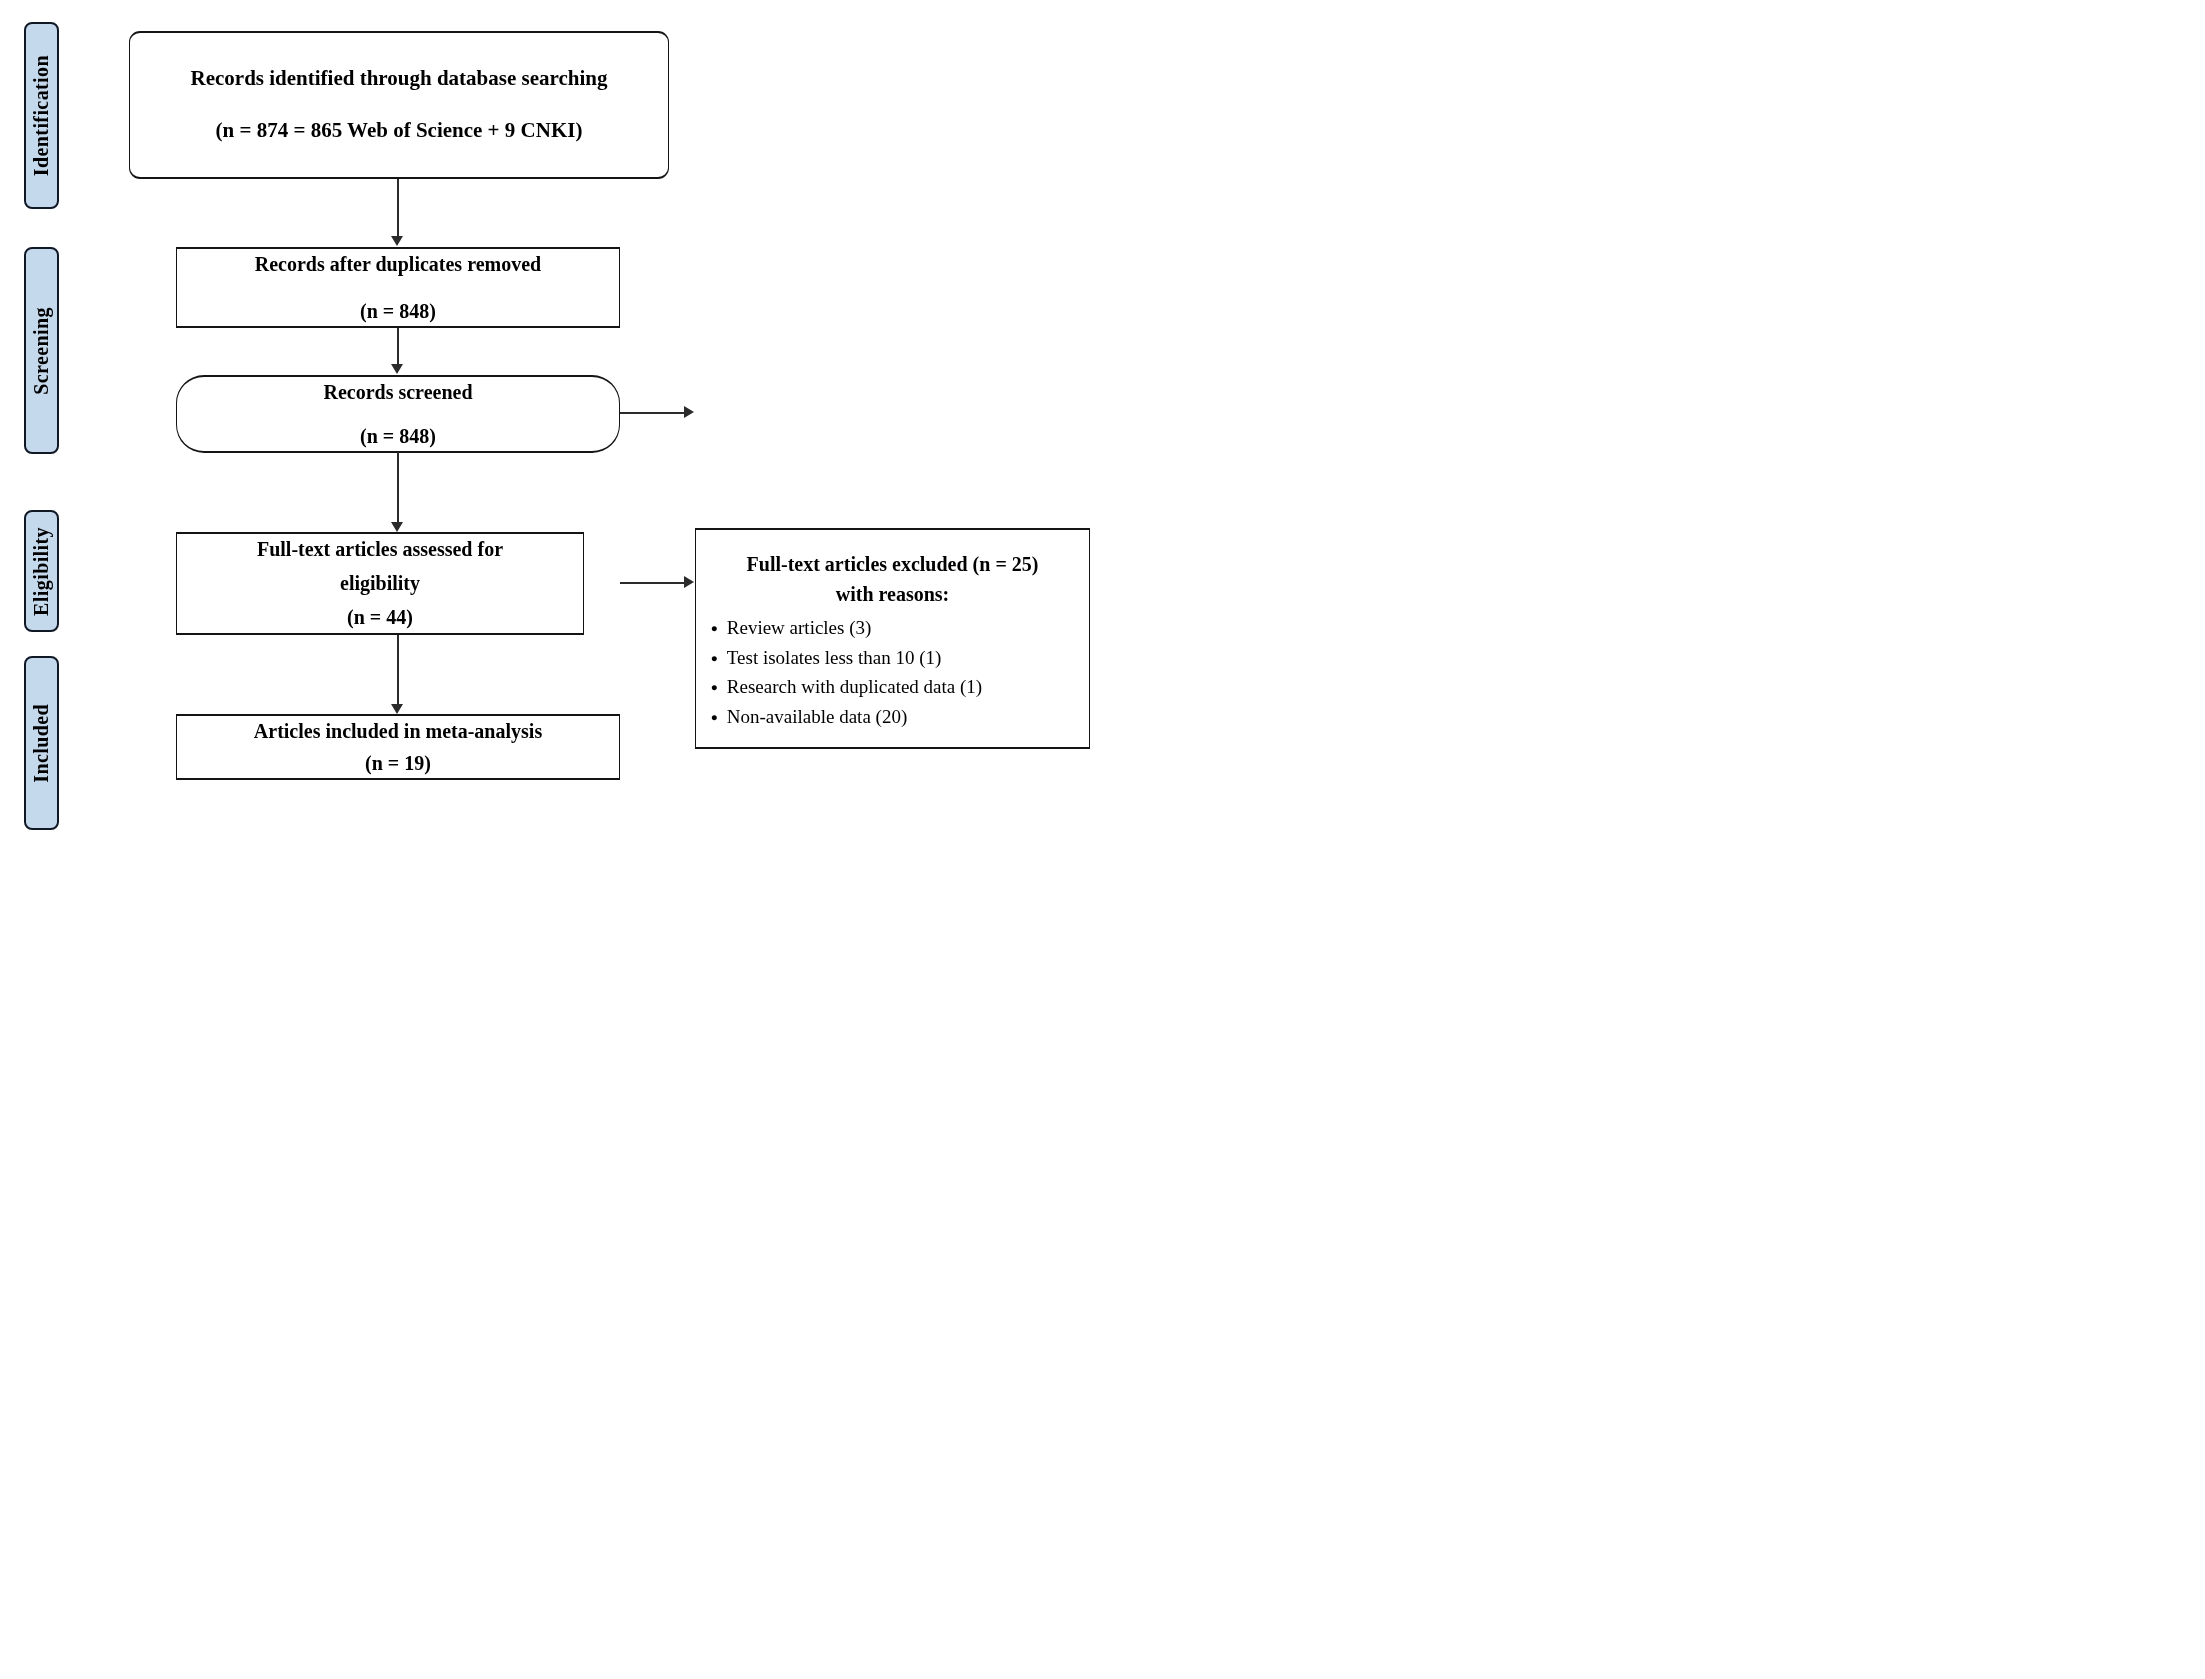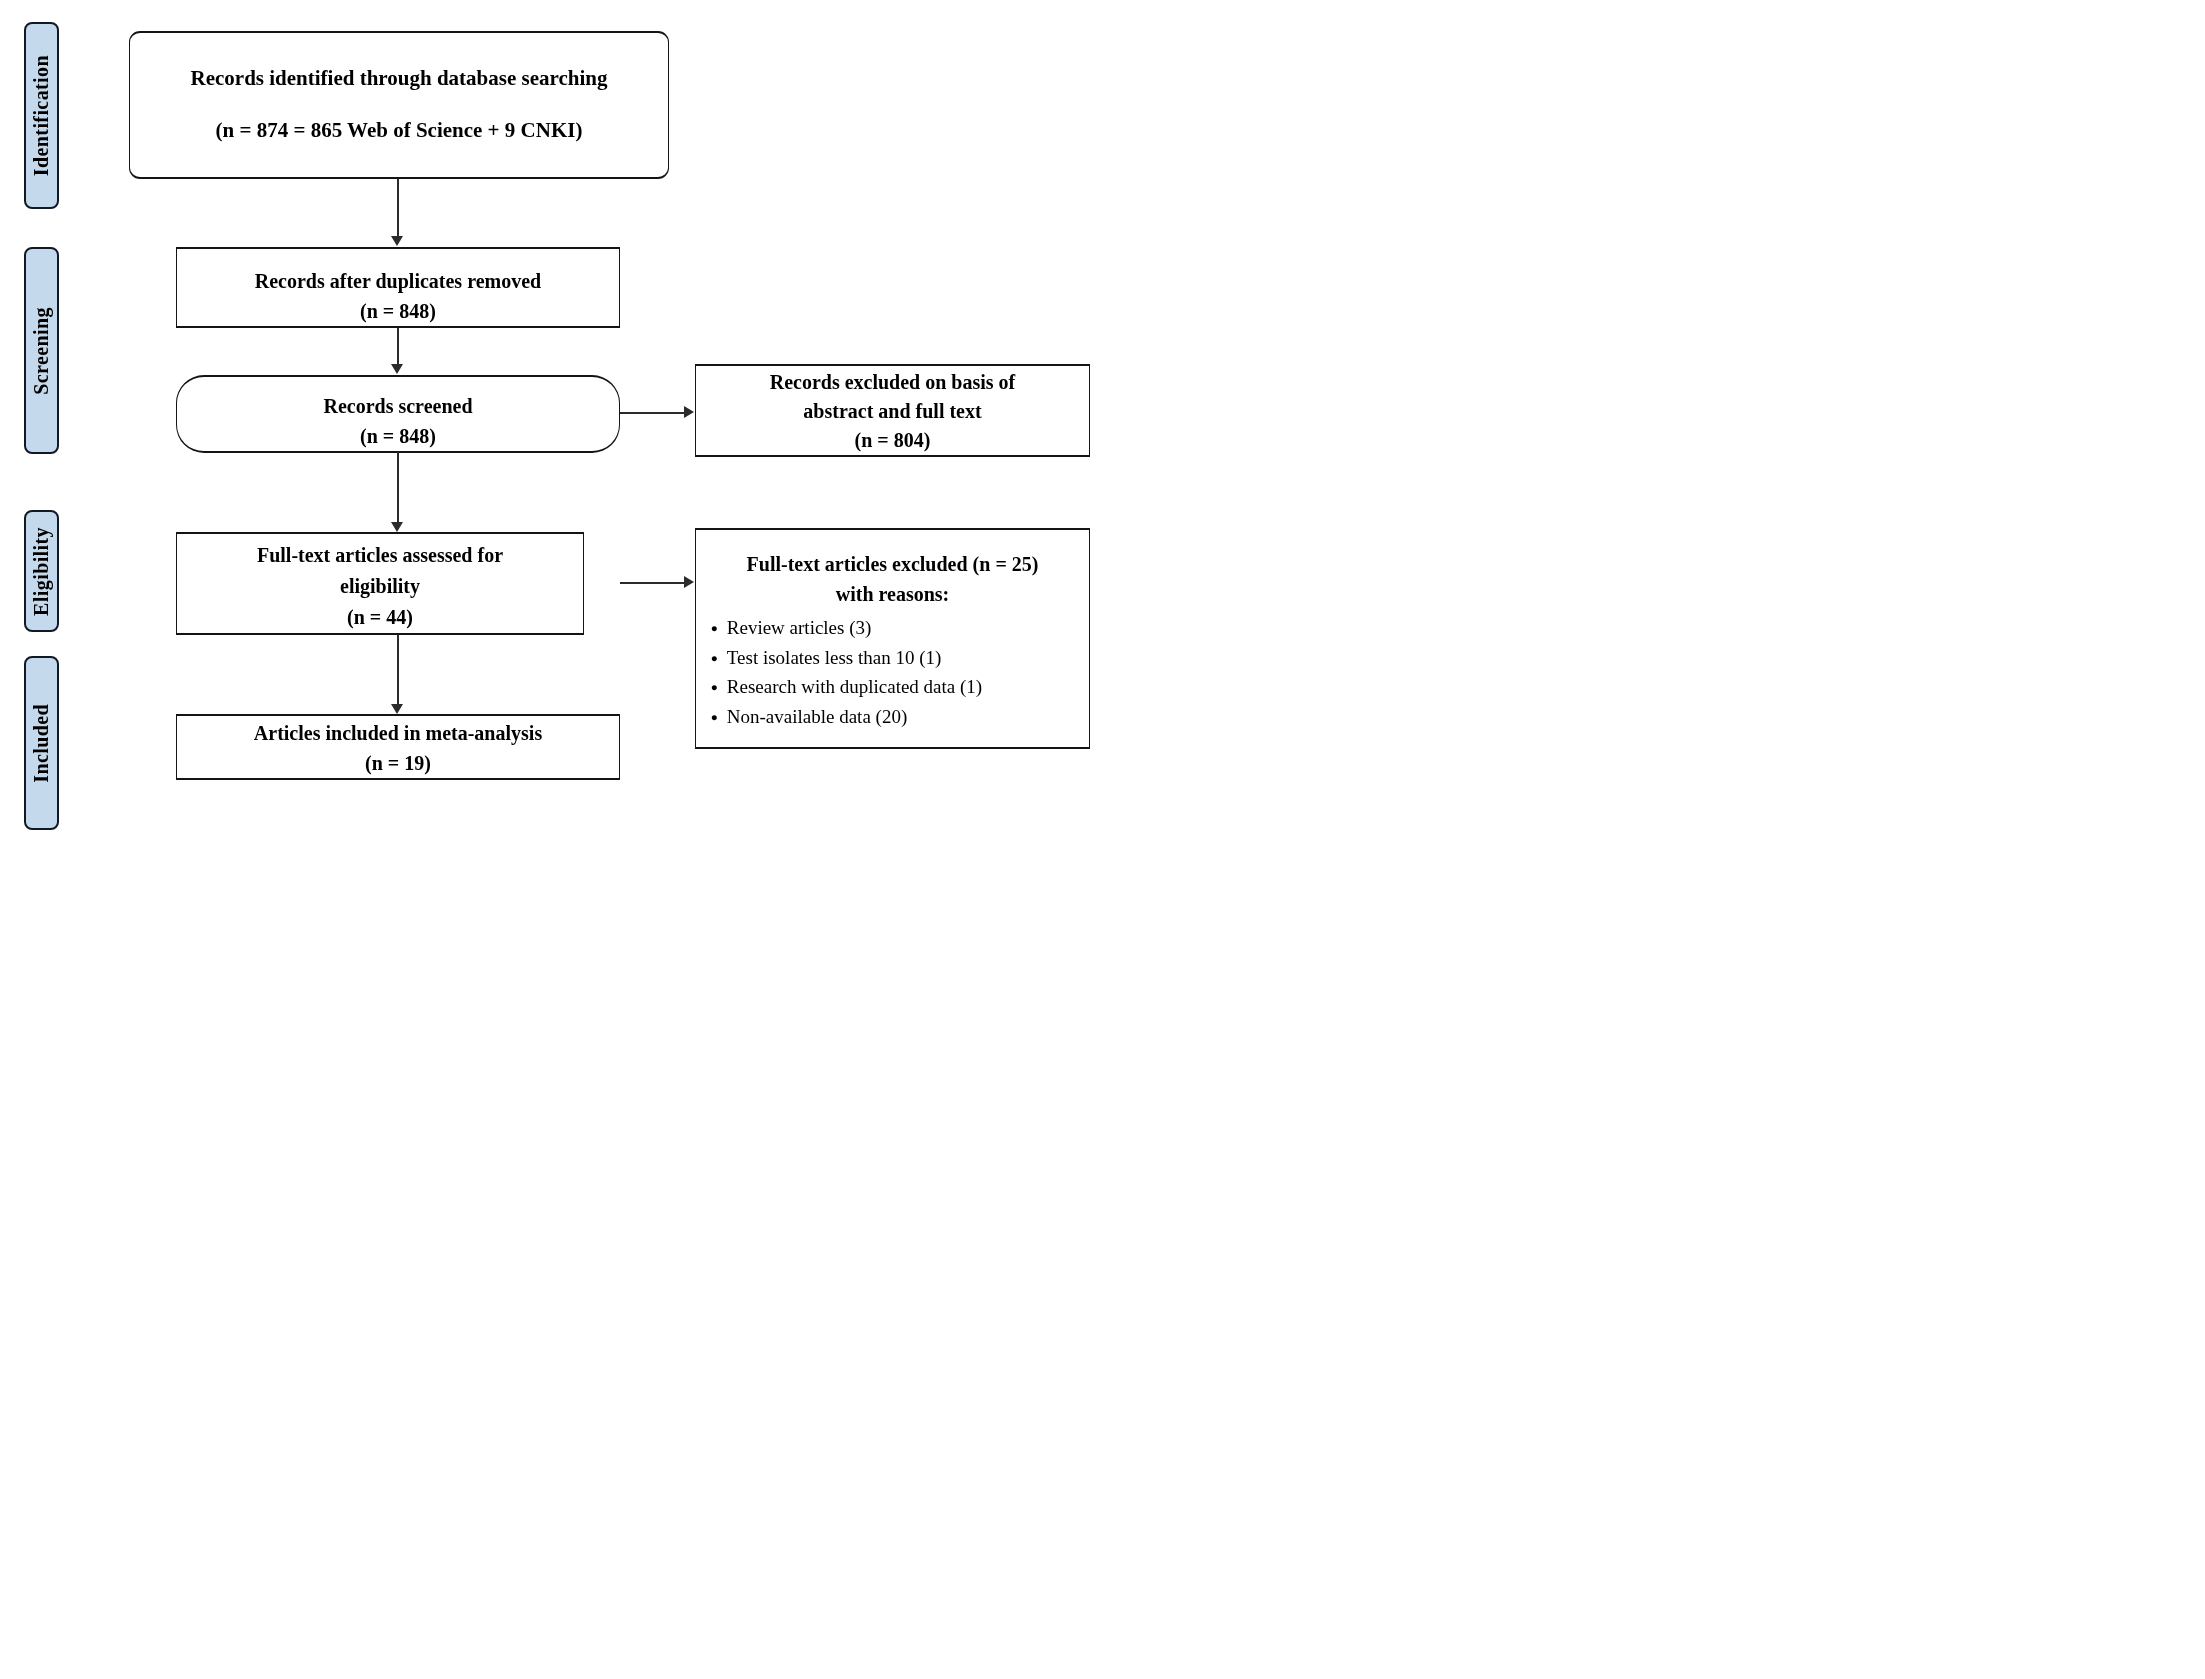--- a/index.html
+++ b/index.html
@@ -52,21 +52,21 @@
   
   .fbox {
     position: absolute;
     background: var(--background);
     border: 1.5px solid var(--box-border);
     border-top-width: 2.2px;
     border-bottom-width: 2.2px;
     display: flex;
     flex-direction: column;
     align-items: center;
-    justify-content: flex-end;
+    justify-content: space-between;
     text-align: center;
     font-weight: bold;
     font-size: 20px;
     line-height: 1.5;
   }
   #box-records-identified {
     left: 129px; top: 31px; width: 540px; height: 148px;
     justify-content: space-evenly;
     font-size: 21px;
     padding: 10.3px 7.4px;
@@ -183,25 +183,20 @@
     <div>Full-text articles assessed for</div>
     <div>eligibility</div>
     <div>(n = 44)</div>
   </div>
 
   <div class="fbox" id="box-included-meta">
     <div>Articles included in meta-analysis</div>
     <div>(n = 19)</div>
   </div>
 
-  <div class="fbox" id="box-records-excluded">
-    <div>Records excluded on basis of</div>
-    <div>abstract and full text</div>
-    <div>(n = 804)</div>
-  </div>
 
   <div class="fbox" id="box-fulltext-excluded">
     <div>Full-text articles excluded (n = 25)</div>
     <div>with reasons:</div>
     <ul class="reasons">
       <li>
           <span class="bullet">●</span>
           <span>Review articles (3)</span>
         </li>
       <li>

